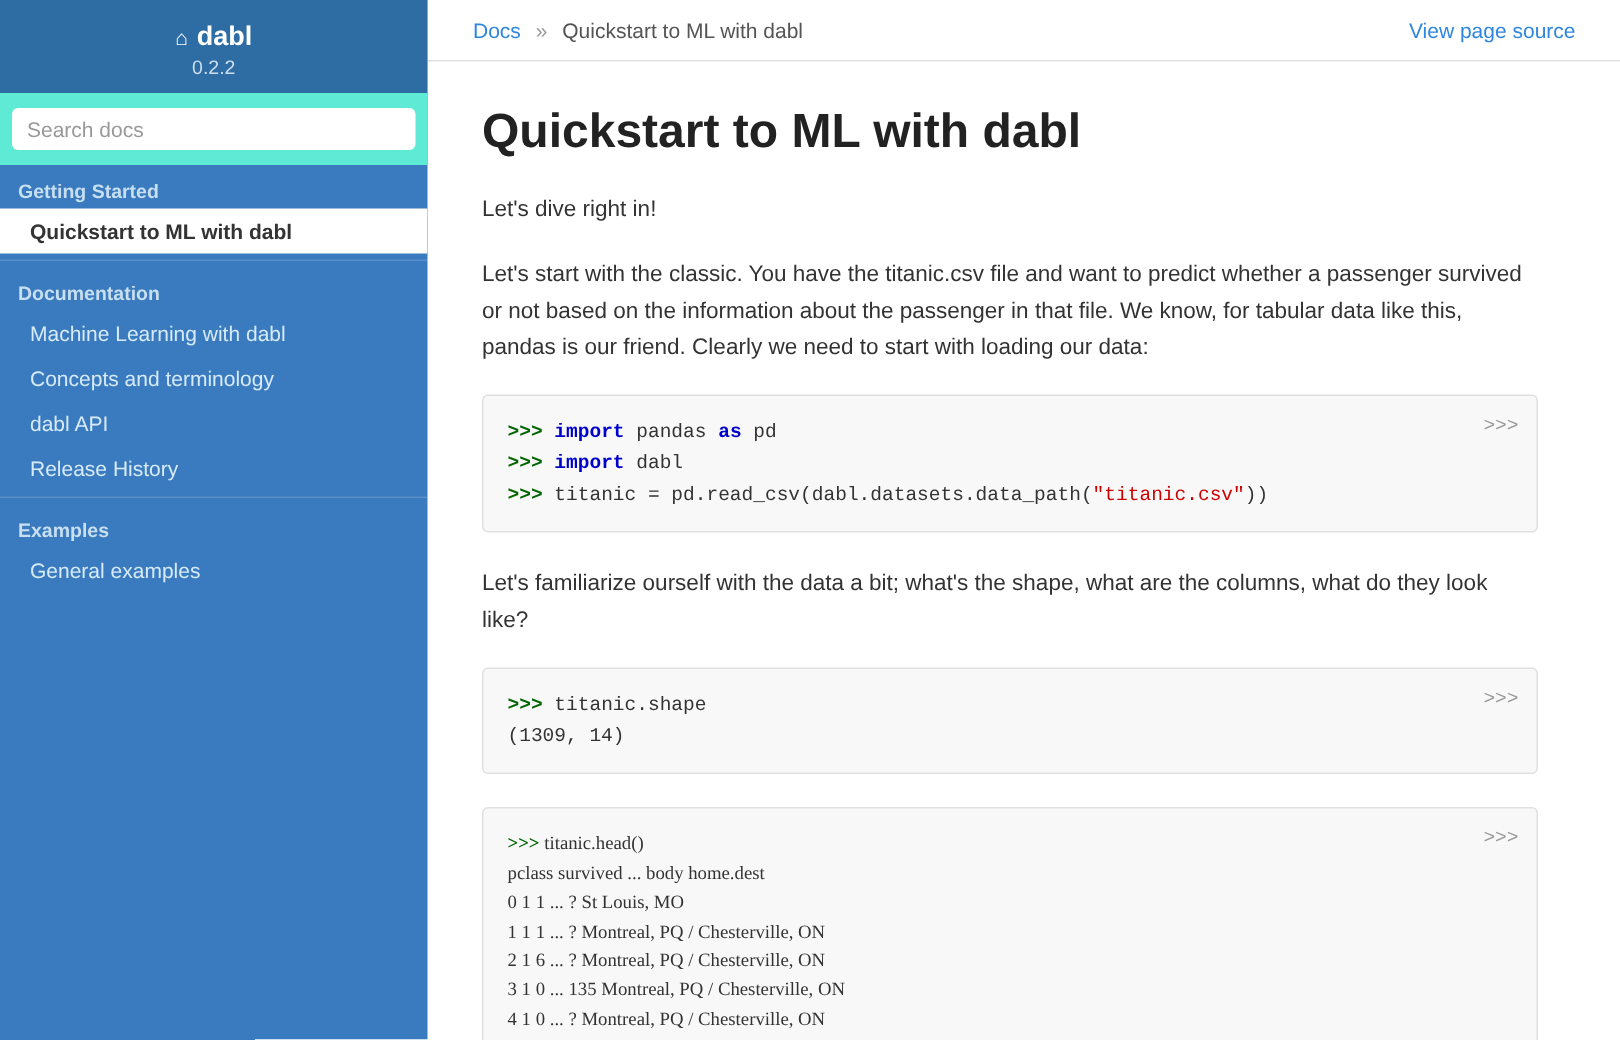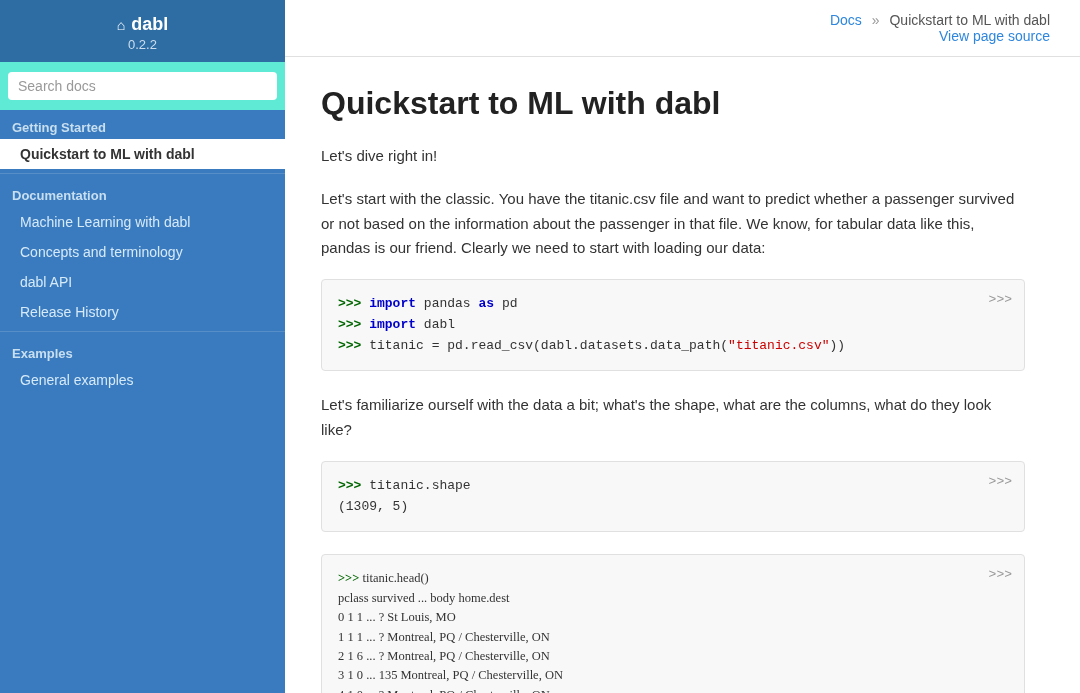--- a/index.html
+++ b/index.html
@@ -67,21 +67,21 @@
 
     
     #main {
       flex: 1;
       overflow-y: auto;
       background: #fff;
     }
     #topbar {
       padding: 12px 30px;
       border-bottom: 1px solid #e0e0e0;
-      display: flex; justify-content: space-between; align-items: flex-end; flex-direction: column;
+      display: flex; justify-content: space-between; align-items: flex-end;
     }
     #breadcrumb {
       font-size: 14px;
       color: #555;
     }
     #breadcrumb a { color: #2e86de; text-decoration: none; }
     #breadcrumb .sep { margin: 0 6px; color: #999; }
     #view-source-link {
       color: #2e86de; font-size: 14px; text-decoration: none; cursor: pointer;
     }
@@ -202,21 +202,21 @@
 
     <p class="prose-p">Let's familiarize ourself with the data a bit; what's the shape, what are the columns, what do they look like?</p>
 
     <div class="code-block">
       <span class="chevron">&gt;&gt;&gt;</span>
       <div>
         <span class="prompt">&gt;&gt;&gt;</span>
         <span class="plain"> titanic.shape</span>
       </div>
       <div>
-        <span class="plain">(1309, 5)</span>
+        <span class="plain">(1309, 14)</span>
       </div>
     </div>
 
     <div class="code-block">
       <span class="chevron">&gt;&gt;&gt;</span>
       <div class="code-table">
         <div>
           <span class="prompt">&gt;&gt;&gt;</span>
           <span class="plain"> titanic.head()</span>
         </div>

